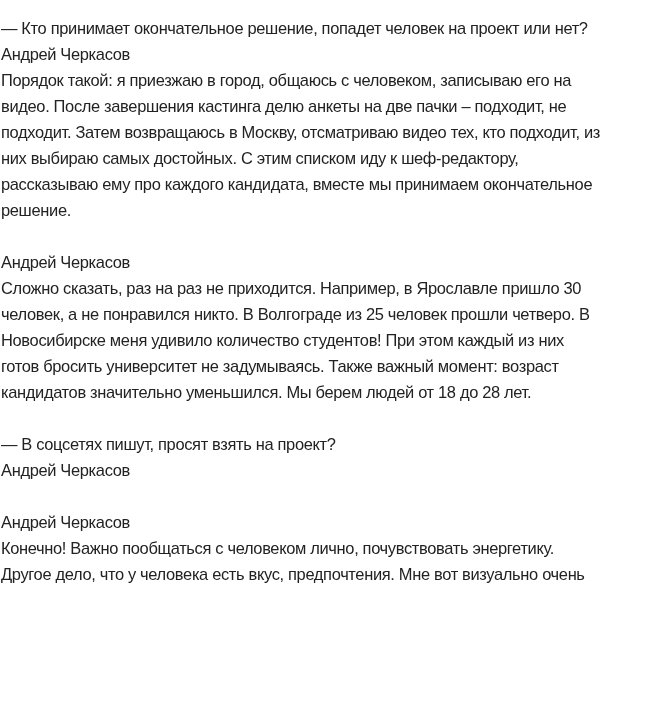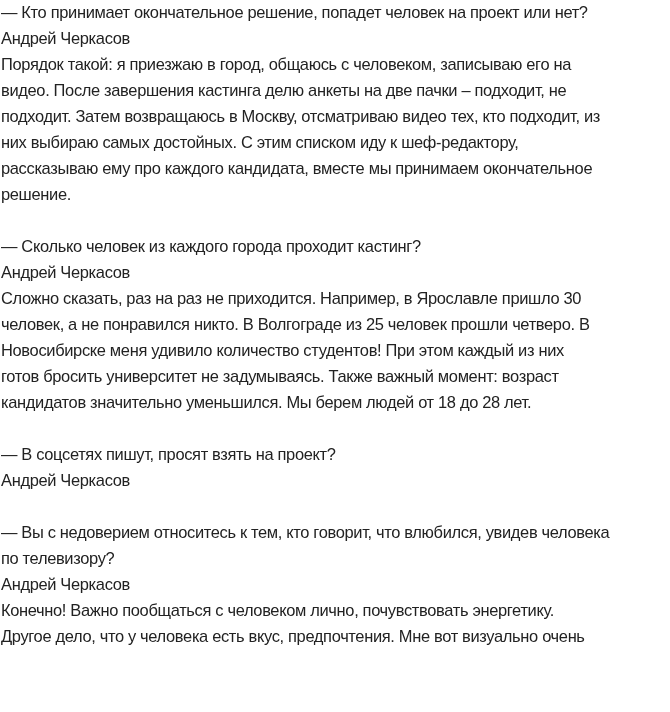--- a/index.html
+++ b/index.html
@@ -12,21 +12,21 @@
       height: 712px;
       overflow: hidden;
       font-family: "Liberation Sans", sans-serif;
       color: #222222;
     }
     .article {
       padding: 0 0 0 1px;
       margin: 0;
     }
     .block {
-      margin: 0 0 26px 0;
+      margin: 16px 0 26px 0;
     }
     .line {
       display: block;
       font-size: 16.6px;
       line-height: 26px;
       height: 26px;
       white-space: nowrap;
       letter-spacing: -0.35px;
       transform-origin: left center;
     }
@@ -48,45 +48,38 @@
       <span class="line" style="transform: scaleX(0.9925);">Порядок такой: я приезжаю в город, общаюсь с человеком, записываю его на</span>
       <span class="line" style="transform: scaleX(0.9925);">видео. После завершения кастинга делю анкеты на две пачки – подходит, не</span>
       <span class="line" style="transform: scaleX(0.9925);">подходит. Затем возвращаюсь в Москву, отсматриваю видео тех, кто подходит, из</span>
       <span class="line" style="transform: scaleX(0.9925);">них выбираю самых достойных. С этим списком иду к шеф-редактору,</span>
       <span class="line" style="transform: scaleX(0.9925);">рассказываю ему про каждого кандидата, вместе мы принимаем окончательное</span>
       <span class="line" style="transform: scaleX(0.9925);">решение.</span>
     </div>
   </div>
 
   <div class="block">
-    <div class="question">
-      <span class="line" style="transform: scaleX(0.9925);">— Сколько человек из каждого города проходит кастинг?</span>
-    </div>
     <span class="line speaker" style="transform: scaleX(0.9925);">Андрей Черкасов</span>
     <div class="answer">
       <span class="line" style="transform: scaleX(0.9925);">Сложно сказать, раз на раз не приходится. Например, в Ярославле пришло 30</span>
       <span class="line" style="transform: scaleX(0.9925);">человек, а не понравился никто. В Волгограде из 25 человек прошли четверо. В</span>
       <span class="line" style="transform: scaleX(0.9925);">Новосибирске меня удивило количество студентов! При этом каждый из них</span>
       <span class="line" style="transform: scaleX(0.9925);">готов бросить университет не задумываясь. Также важный момент: возраст</span>
       <span class="line" style="transform: scaleX(0.9925);">кандидатов значительно уменьшился. Мы берем людей от 18 до 28 лет.</span>
     </div>
   </div>
 
   <div class="block">
     <div class="question">
       <span class="line" style="transform: scaleX(0.9925);">— В соцсетях пишут, просят взять на проект?</span>
     </div>
     <span class="line speaker" style="transform: scaleX(0.9925);">Андрей Черкасов</span>
   </div>
 
   <div class="block">
-    <div class="question">
-      <span class="line" style="transform: scaleX(0.9925);">— Вы с недоверием относитесь к тем, кто говорит, что влюбился, увидев человека</span>
-      <span class="line" style="transform: scaleX(0.9925);">по телевизору?</span>
-    </div>
     <span class="line speaker" style="transform: scaleX(0.9925);">Андрей Черкасов</span>
     <div class="answer">
       <span class="line" style="transform: scaleX(0.9925);">Конечно! Важно пообщаться с человеком лично, почувствовать энергетику.</span>
       <span class="line" style="transform: scaleX(0.9925);">Другое дело, что у человека есть вкус, предпочтения. Мне вот визуально очень</span>
 
     </div>
   </div>
 
 </div>
 

